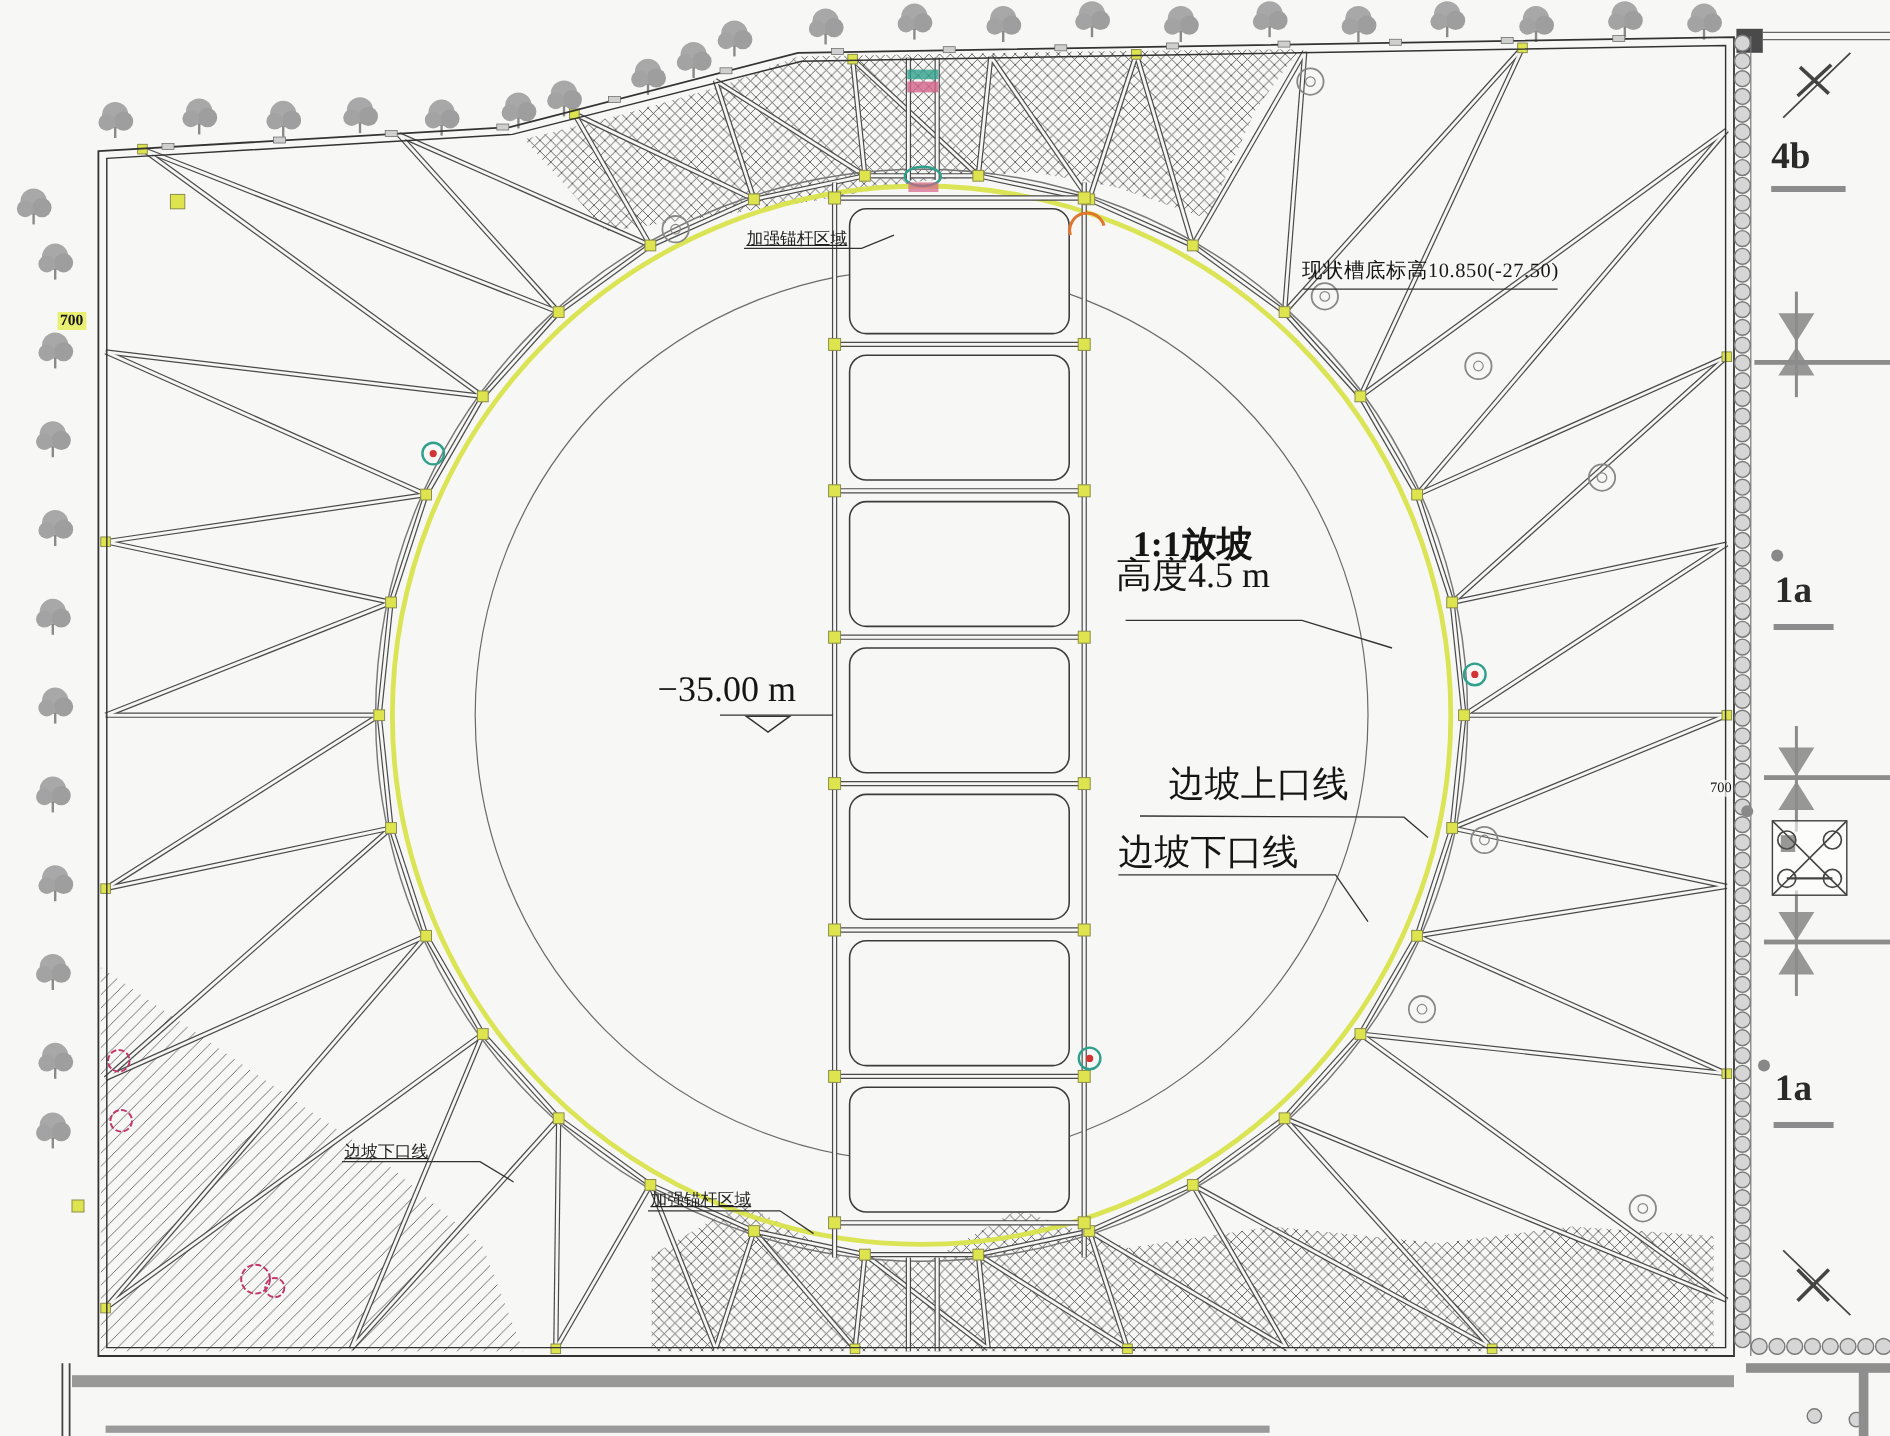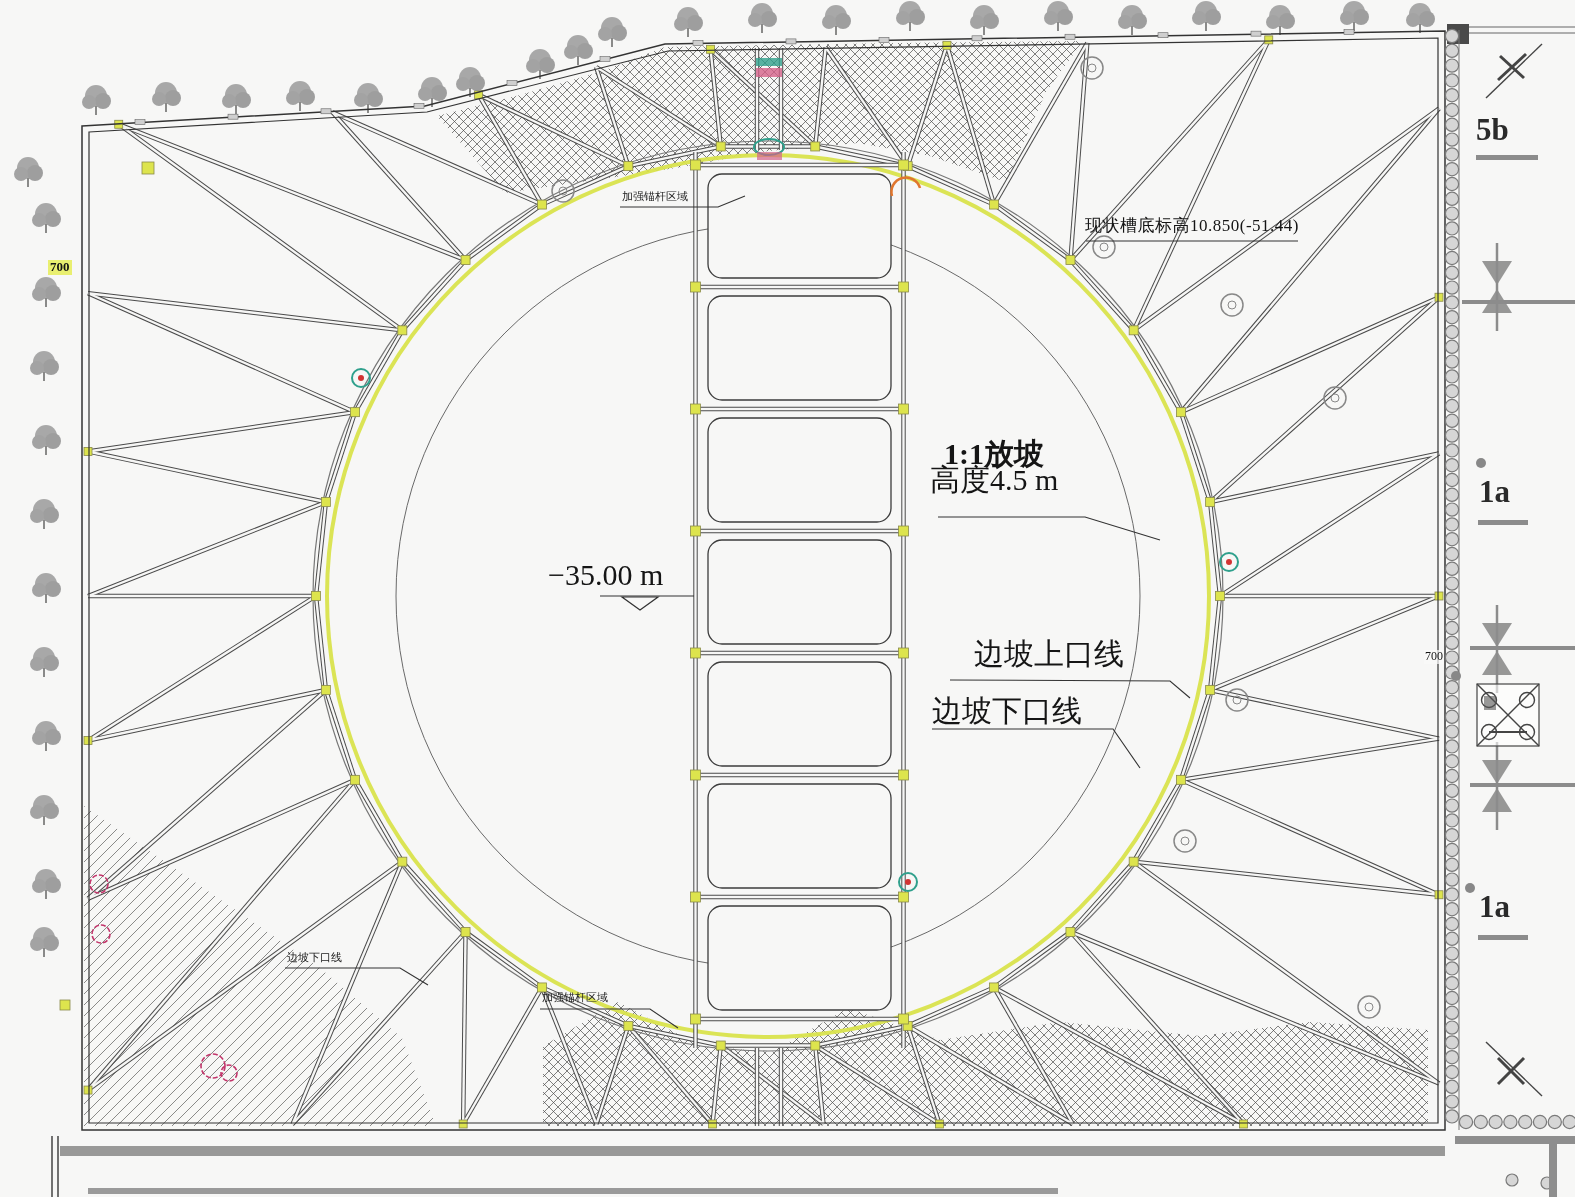--- a/index.html
+++ b/index.html
@@ -1,21 +1,21 @@
 <!DOCTYPE html>
 <html><head>
 <meta charset="utf-8">
 <style>
   html,body{margin:0;padding:0;background:#e8e8e8;}
   .canvas{position:relative;width:1575px;height:1197px;background:#f7f7f6;overflow:hidden;
           font-family:"Liberation Serif","DejaVu Serif",serif;}
   svg{position:absolute;left:0;top:0;}
   .lbl{position:absolute;color:#151515;white-space:nowrap;line-height:1.15;}
   .big{font-size:30px;}
-  .sm{font-size:11px;font-family:"Liberation Sans","DejaVu Sans",sans-serif;color:#222;}
+  .sm{font-size:14px;font-family:"Liberation Sans","DejaVu Sans",sans-serif;color:#222;text-decoration:underline;}
   .dim{font-size:13px;font-weight:bold;background:#e9ef70;padding:0 2px;}
   .dim2{font-size:12px;background:rgba(250,250,250,.7);padding:0 1px;}
   .sec{font-size:31px;font-weight:bold;color:#2a2a2a;}
   .note{font-size:17px;letter-spacing:.5px;}
 </style>
 </head>
 <body>
 
 <div class="canvas">
 
@@ -715,33 +715,33 @@
         <polyline points="950,680 1170,681 1190,698" fill="none" stroke="#333" stroke-width="1.1"></polyline>
         <polyline points="932,729 1113,729 1140,768" fill="none" stroke="#333" stroke-width="1.1"></polyline>
         <polyline points="600,596 694,596" fill="none" stroke="#333" stroke-width="1.1"></polyline>
         <path d="M622,597 L658,597 L640,610 Z" fill="none" stroke="#333" stroke-width="1.2"></path>
         <polyline points="620,207 718,207 745,196" fill="none" stroke="#333" stroke-width="1.1"></polyline>
         <polyline points="285,968 400,968 428,985" fill="none" stroke="#333" stroke-width="1.1"></polyline>
         <polyline points="540,1009 650,1009 678,1028" fill="none" stroke="#333" stroke-width="1.1"></polyline>
       </g>
   </svg>
 
-  <div class="lbl note" style="left:1085px;top:216px;">现状槽底标高10.850(-51.44)</div>
+  <div class="lbl note" style="left:1085px;top:216px;">现状槽底标高10.850(-27.50)</div>
 
   <div class="lbl big" style="left:944px;top:437px;font-weight:bold;">1:1放坡</div>
   <div class="lbl big" style="left:930px;top:463px;">高度4.5 m</div>
 
   <div class="lbl big" style="left:548px;top:558px;">−35.00 m</div>
 
   <div class="lbl big" style="left:947px;top:637px;margin-left:27px;">边坡上口线</div>
   <div class="lbl big" style="left:932px;top:694px;">边坡下口线</div>
 
   <div class="lbl sm" style="left:622px;top:190px;">加强锚杆区域</div>
   <div class="lbl sm" style="left:287px;top:951px;">边坡下口线</div>
   <div class="lbl sm" style="left:542px;top:991px;">加强锚杆区域</div>
 
   <div class="lbl dim" style="left:48px;top:260px;">700</div>
   <div class="lbl dim2" style="left:1424px;top:650px;">700</div>
 
-  <div class="lbl sec" style="left:1476px;top:112px;">5b</div>
+  <div class="lbl sec" style="left:1476px;top:112px;">4b</div>
   <div class="lbl sec" style="left:1479px;top:474px;">1a</div>
   <div class="lbl sec" style="left:1479px;top:889px;">1a</div>
 </div>
 
 </body></html>

